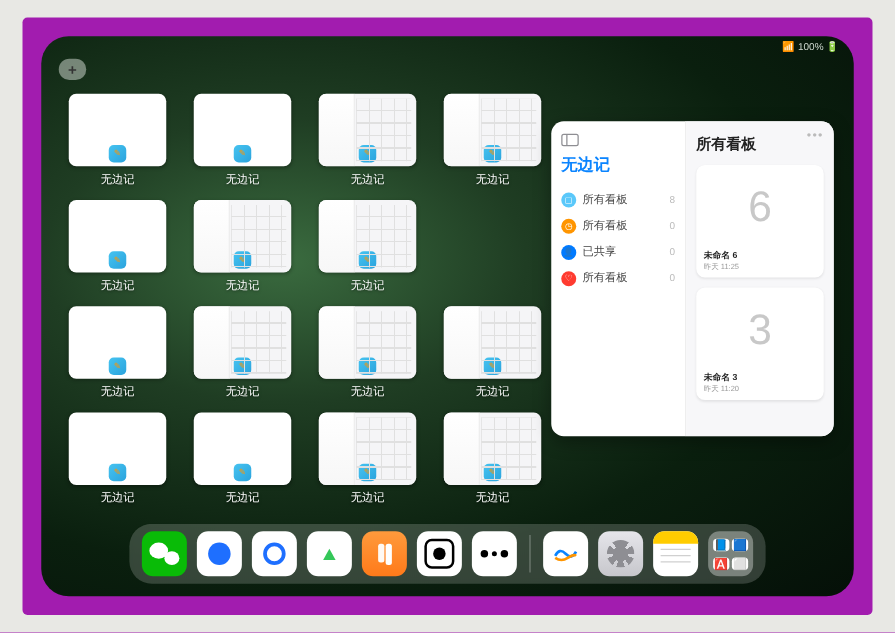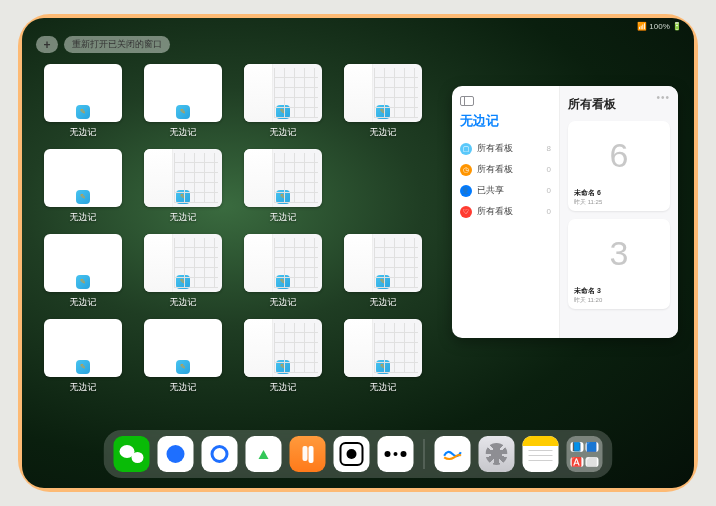--- a/index.html
+++ b/index.html
@@ -8,23 +8,23 @@
   display: flex;
   justify-content: center;
   align-items: center;
   width: 716px;
   height: 506px;
   font-family: -apple-system, "Helvetica Neue", sans-serif;
 }
 .device {
   width: 680px;
   height: 478px;
-  background: #fdba74;
-  border-radius: 32px;
-  padding: 4px;
+  background: #a21caf;
+  border-radius: 4px;
+  padding: 15px;
   position: relative;
 }
 .screen {
   width: 100%;
   height: 100%;
   border-radius: 22px;
   background: radial-gradient(ellipse at 30% 40%, #3a6b3f 0%, #1f3d23 30%, #0a1f0e 65%, #051008 100%);
   overflow: hidden;
   position: relative;
 }
@@ -285,21 +285,20 @@
 </head>
 <body>
 
 <div class="device">
   <div class="screen">
 
     <div class="status-bar">📶 100% 🔋</div>
 
     <div class="top-controls">
       <div class="plus-btn">+</div>
-      <div class="reopen-btn">重新打开已关闭的窗口</div>
     </div>
 
     <div class="expose-area" id="expose">
         <div class="thumb-cell">
           <div class="thumb blank">
             <div class="appicon"></div>
           </div>
           <div class="thumb-label">无边记</div>
         </div>
         <div class="thumb-cell">

